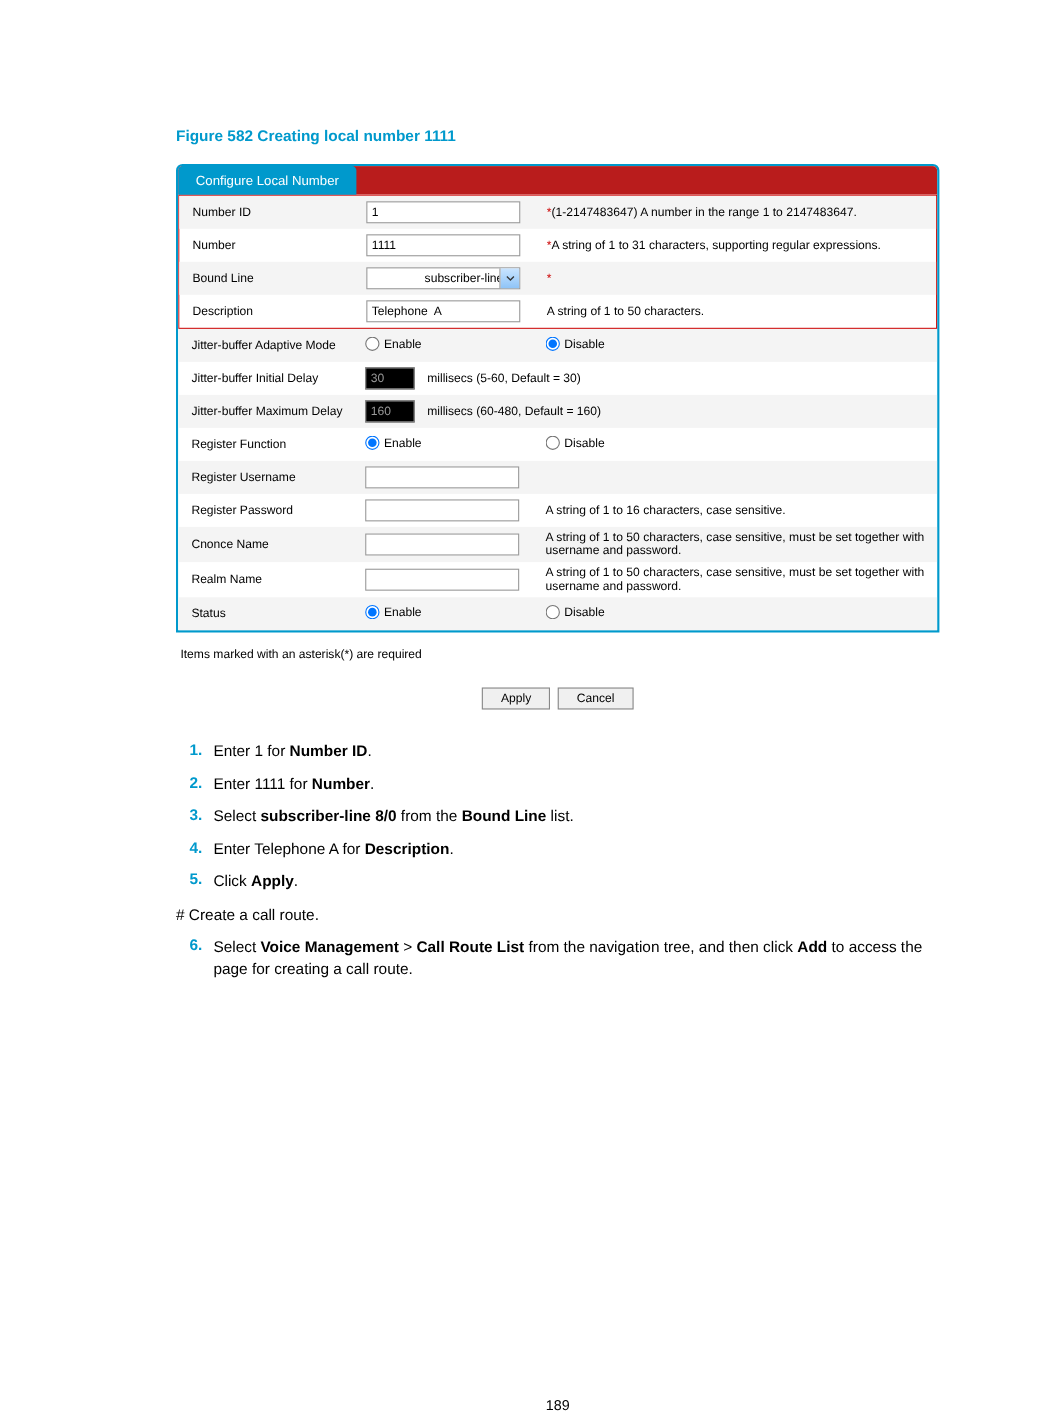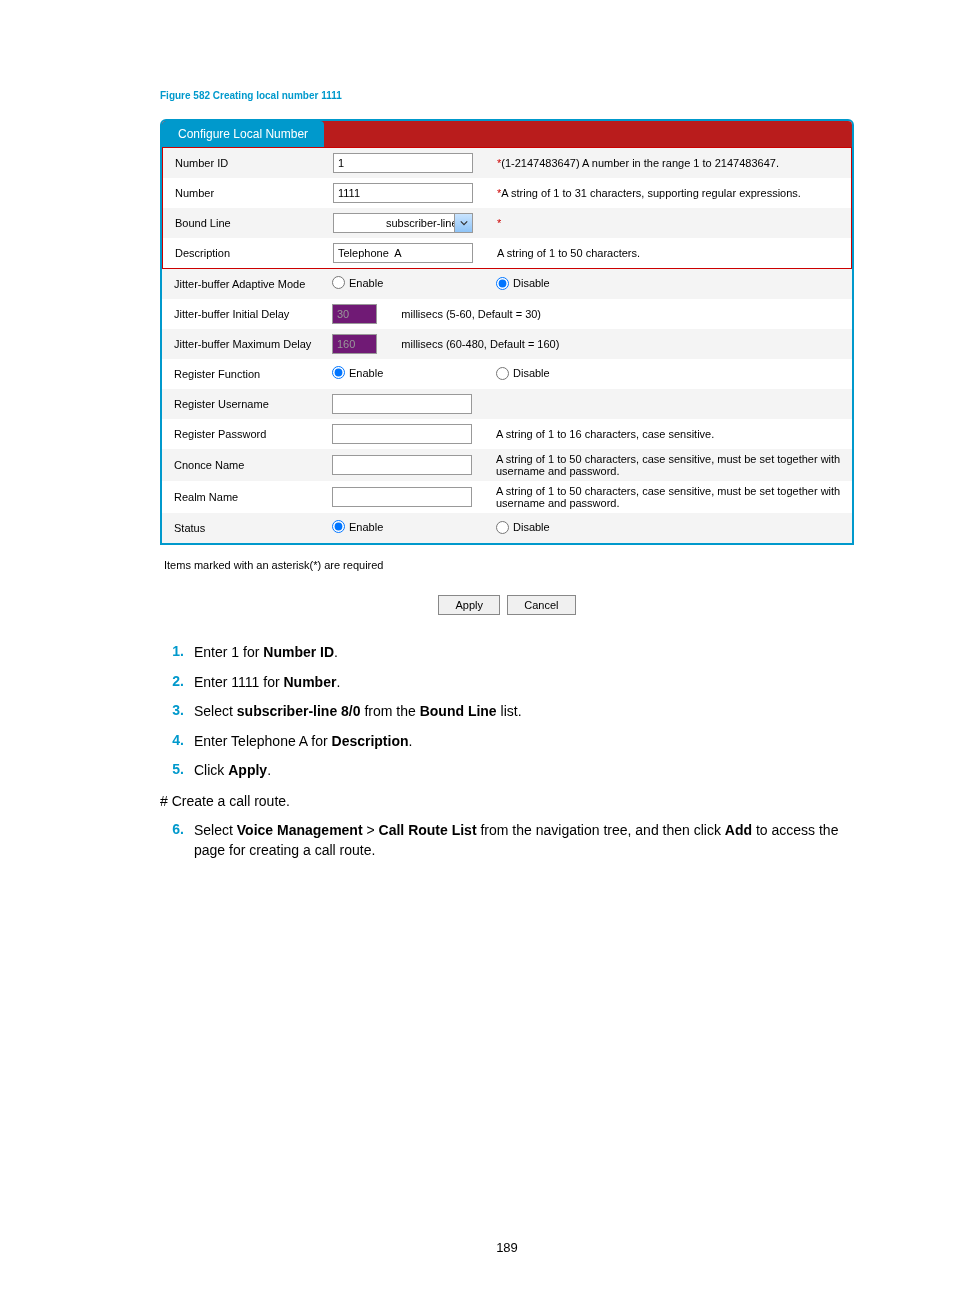--- a/index.html
+++ b/index.html
@@ -1,34 +1,34 @@
 <!DOCTYPE html>
 <html><head>
   <meta charset="utf-8">
   <style>
     * { box-sizing: border-box; margin: 0; padding: 0; }
     body { font-family: Arial, sans-serif; font-size: 12px; color: #000; background: #fff; width: 954px; }
     .page { padding: 90px 100px 60px 160px; }
-    .figure-title { color: #0099cc; font-weight: bold; font-size: 10px; margin-bottom: 18px; }
+    .figure-title { color: #0099cc; font-weight: bold; font-size: 14px; margin-bottom: 18px; margin-top: 25px; }
     .panel { border: 2px solid #0099cc; border-radius: 6px 6px 0 0; overflow: hidden; }
     .tab-bar { background: #b91c1c; padding: 0; }
     .tab { display: inline-block; background: #0099cc; color: #fff; padding: 6px 16px; border-radius: 4px 4px 0 0; font-size: 12px; }
     .form-body { background: #fff; }
     .row { display: flex; align-items: center; min-height: 30px; border-bottom: 0; }
     .row.alt { background: #f4f4f4; }
     .label-col { width: 170px; padding: 6px 0 6px 12px; font-size: 11px; }
     .input-col { width: 150px; padding: 4px 0; }
     .hint-col { flex: 1; padding: 4px 6px 4px 14px; font-size: 11px; }
     .highlight-box { border: 1.5px solid #cc0000; }
     input[type="text"] { width: 140px; height: 20px; border: 1px solid #999; padding: 0 4px; font-size: 11px; }
     input[type="text"].small { width: 45px; }
-    input[type="text"]:disabled { background: #701a75; color: #999; }
+    input[type="text"]:disabled { background: #000000; color: #999; }
     .radio-group { display: inline-flex; align-items: center; gap: 4px; font-size: 11px; }
     .hint-col .red { color: #cc0000; }
-    .delay-hint { margin-left: 21px; font-size: 11px; }
+    .delay-hint { margin-left: 8px; font-size: 11px; }
     .note { font-size: 11px; margin-top: 14px; padding-left: 4px; }
     .button-row { text-align: center; margin-top: 24px; }
     .btn { border: 1px solid #888; background: #f0f0f0; padding: 3px 16px; font-size: 11px; margin: 0 2px; cursor: pointer; }
     .steps { margin-top: 28px; }
     .step { display: flex; margin-bottom: 10px; font-size: 14px; }
     .step-num { color: #0099cc; font-weight: bold; width: 24px; flex-shrink: 0; text-align: right; margin-right: 10px; }
     .step-text { flex: 1; line-height: 1.4; }
     .step-text b { font-weight: bold; }
     .para { font-size: 14px; margin: 12px 0 12px 0; }
     .page-num { text-align: center; font-size: 13px; margin-top: 380px; }

